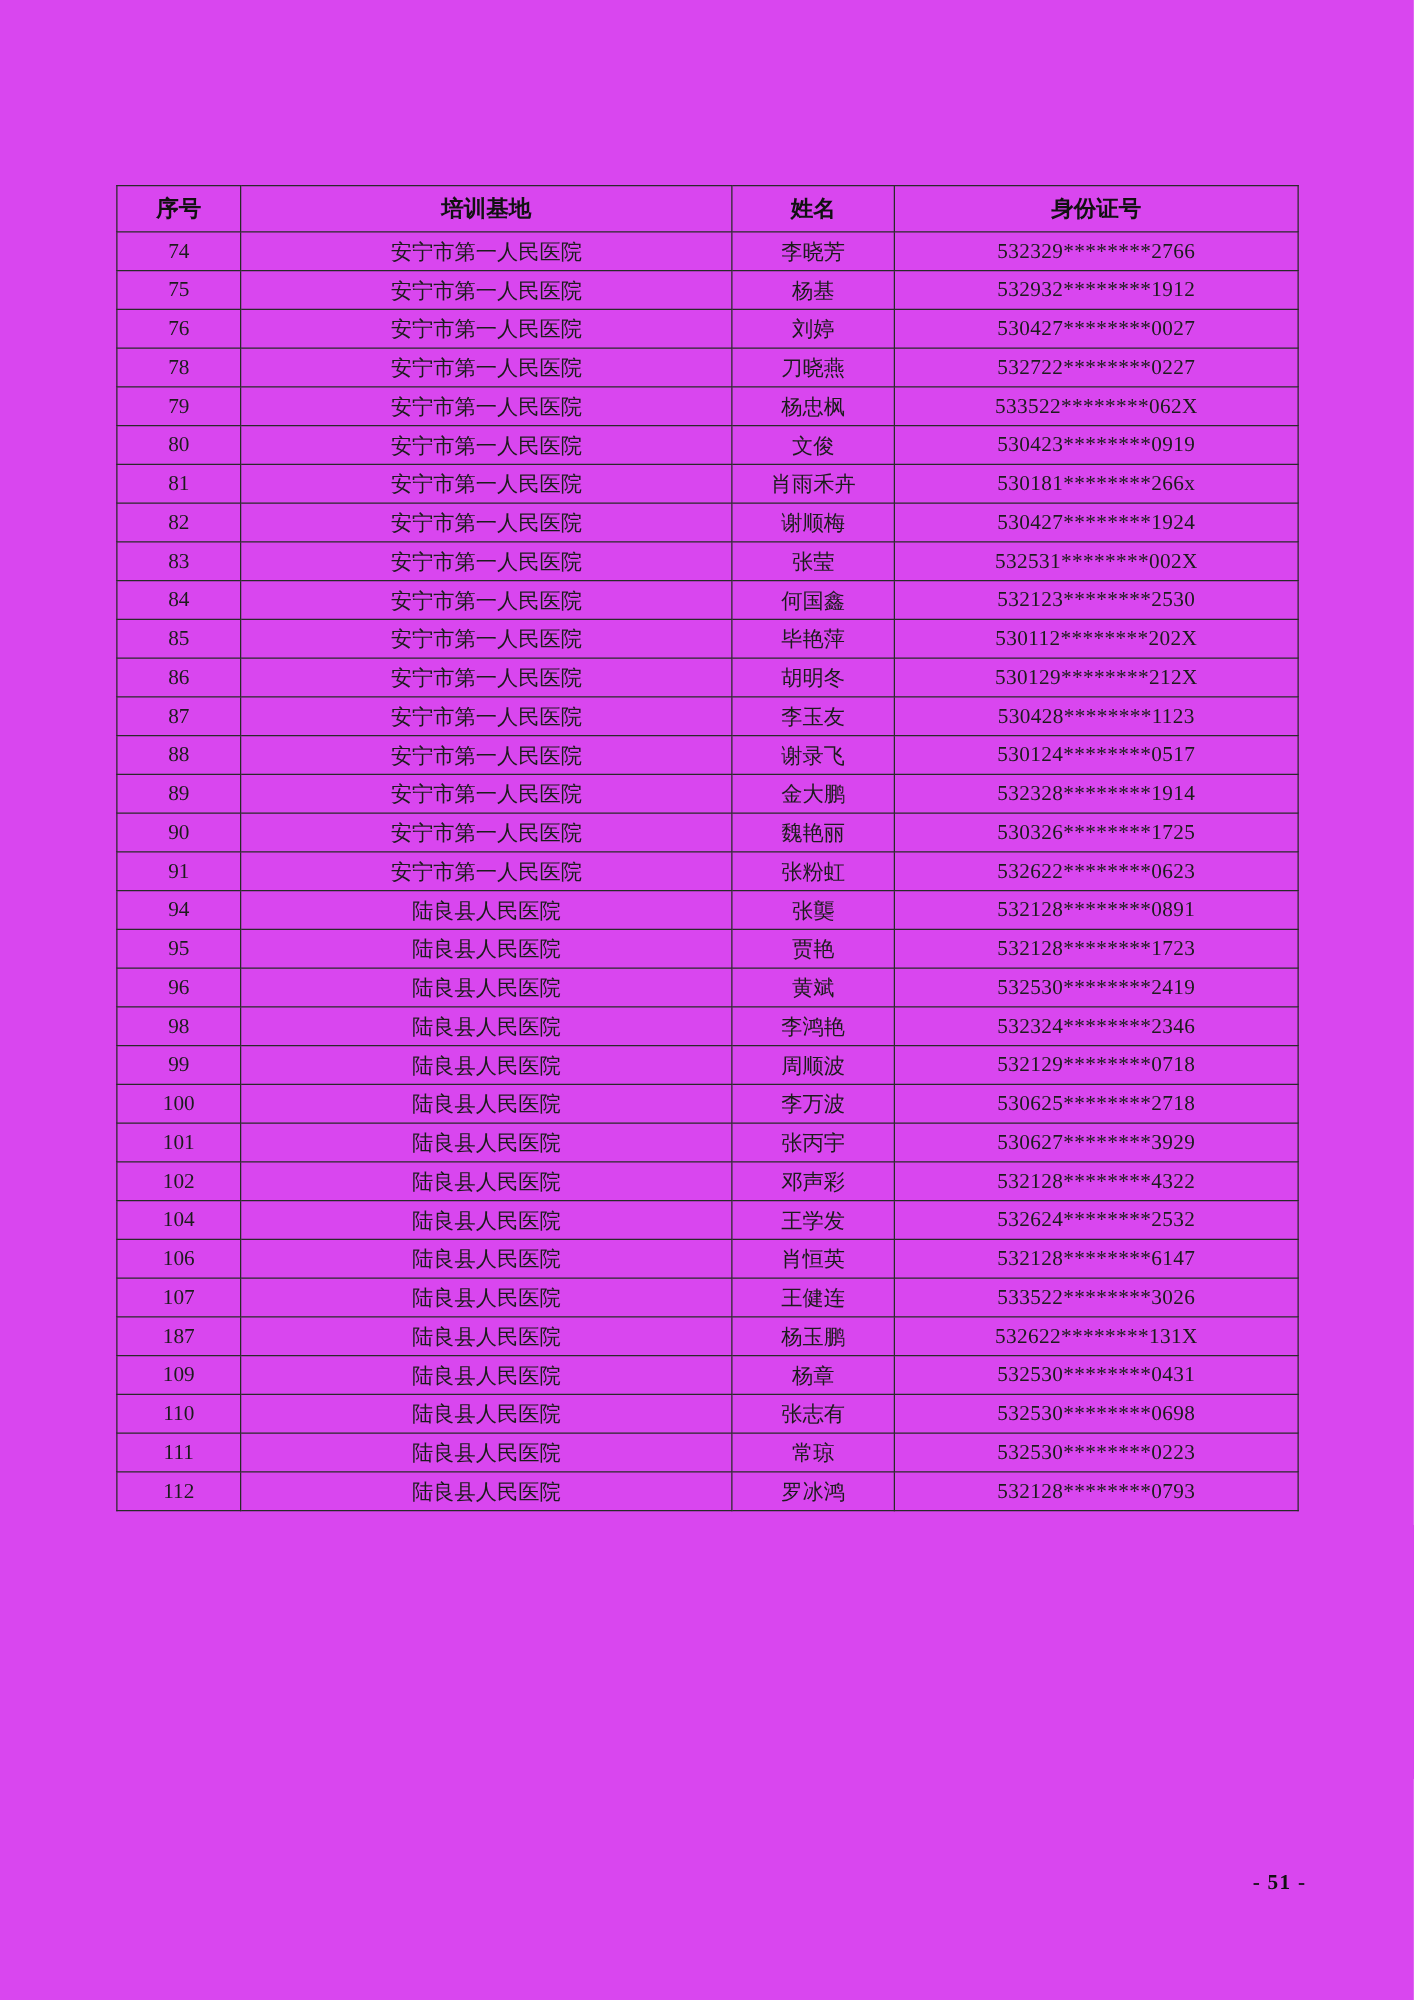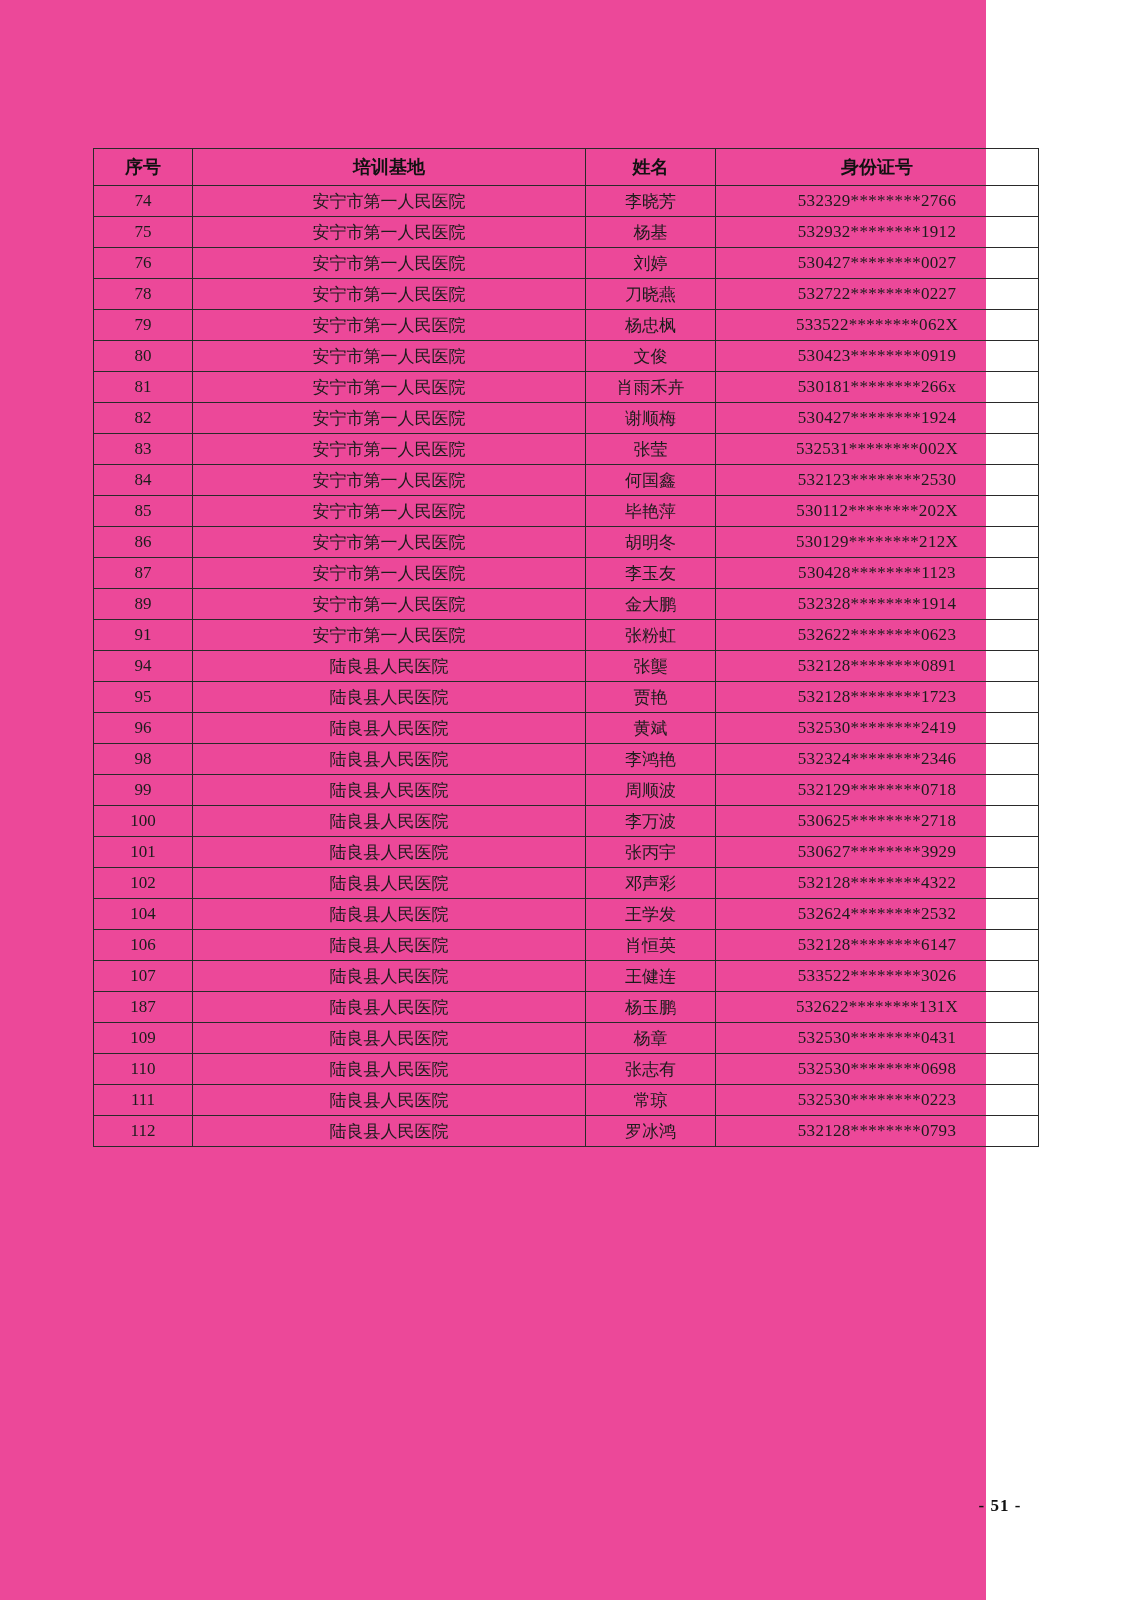--- a/index.html
+++ b/index.html
@@ -10,23 +10,23 @@
     width: 1131px;
     height: 1600px;
     background: #ffffff;
     position: relative;
     font-family: "Liberation Serif", "DejaVu Serif", serif;
     color: #1a1a1a;
   }
   .page {
     position: absolute;
     left: 0; top: 0;
-    width: 986px;
+    width: 1131px;
     height: 1600px;
-    background: #ec4899;
+    background: #d946ef;
   }
   .table-wrap {
     position: absolute;
     left: 93px;
     top: 148px;
     width: 945px;
   }
   table.roster {
     border-collapse: collapse;
     table-layout: fixed;
@@ -55,21 +55,21 @@
   td.id-cell {
     font-size: 17.5px;
     letter-spacing: 0.3px;
     margin-top: 13px;
   }
   .page-number {
     position: absolute;
     left: 955px;
     top: 1496px;
     width: 90px;
-    text-align: center;
+    text-align: right;
     font-size: 17px;
     font-weight: bold;
     color: #111111;
     letter-spacing: 1px;
   }
 </style>
 </head>
 <body>
 
 <div class="page">
@@ -163,24 +163,36 @@
             <td class="name-cell">胡明冬</td>
             <td class="id-cell">530129********212X</td>
           </tr>
           <tr>
             <td class="seq-cell">87</td>
             <td class="base-cell">安宁市第一人民医院</td>
             <td class="name-cell">李玉友</td>
             <td class="id-cell">530428********1123</td>
           </tr>
           <tr>
+            <td class="seq-cell">88</td>
+            <td class="base-cell">安宁市第一人民医院</td>
+            <td class="name-cell">谢录飞</td>
+            <td class="id-cell">530124********0517</td>
+          </tr>
+          <tr>
             <td class="seq-cell">89</td>
             <td class="base-cell">安宁市第一人民医院</td>
             <td class="name-cell">金大鹏</td>
             <td class="id-cell">532328********1914</td>
+          </tr>
+          <tr>
+            <td class="seq-cell">90</td>
+            <td class="base-cell">安宁市第一人民医院</td>
+            <td class="name-cell">魏艳丽</td>
+            <td class="id-cell">530326********1725</td>
           </tr>
           <tr>
             <td class="seq-cell">91</td>
             <td class="base-cell">安宁市第一人民医院</td>
             <td class="name-cell">张粉虹</td>
             <td class="id-cell">532622********0623</td>
           </tr>
           <tr>
             <td class="seq-cell">94</td>
             <td class="base-cell">陆良县人民医院</td>

